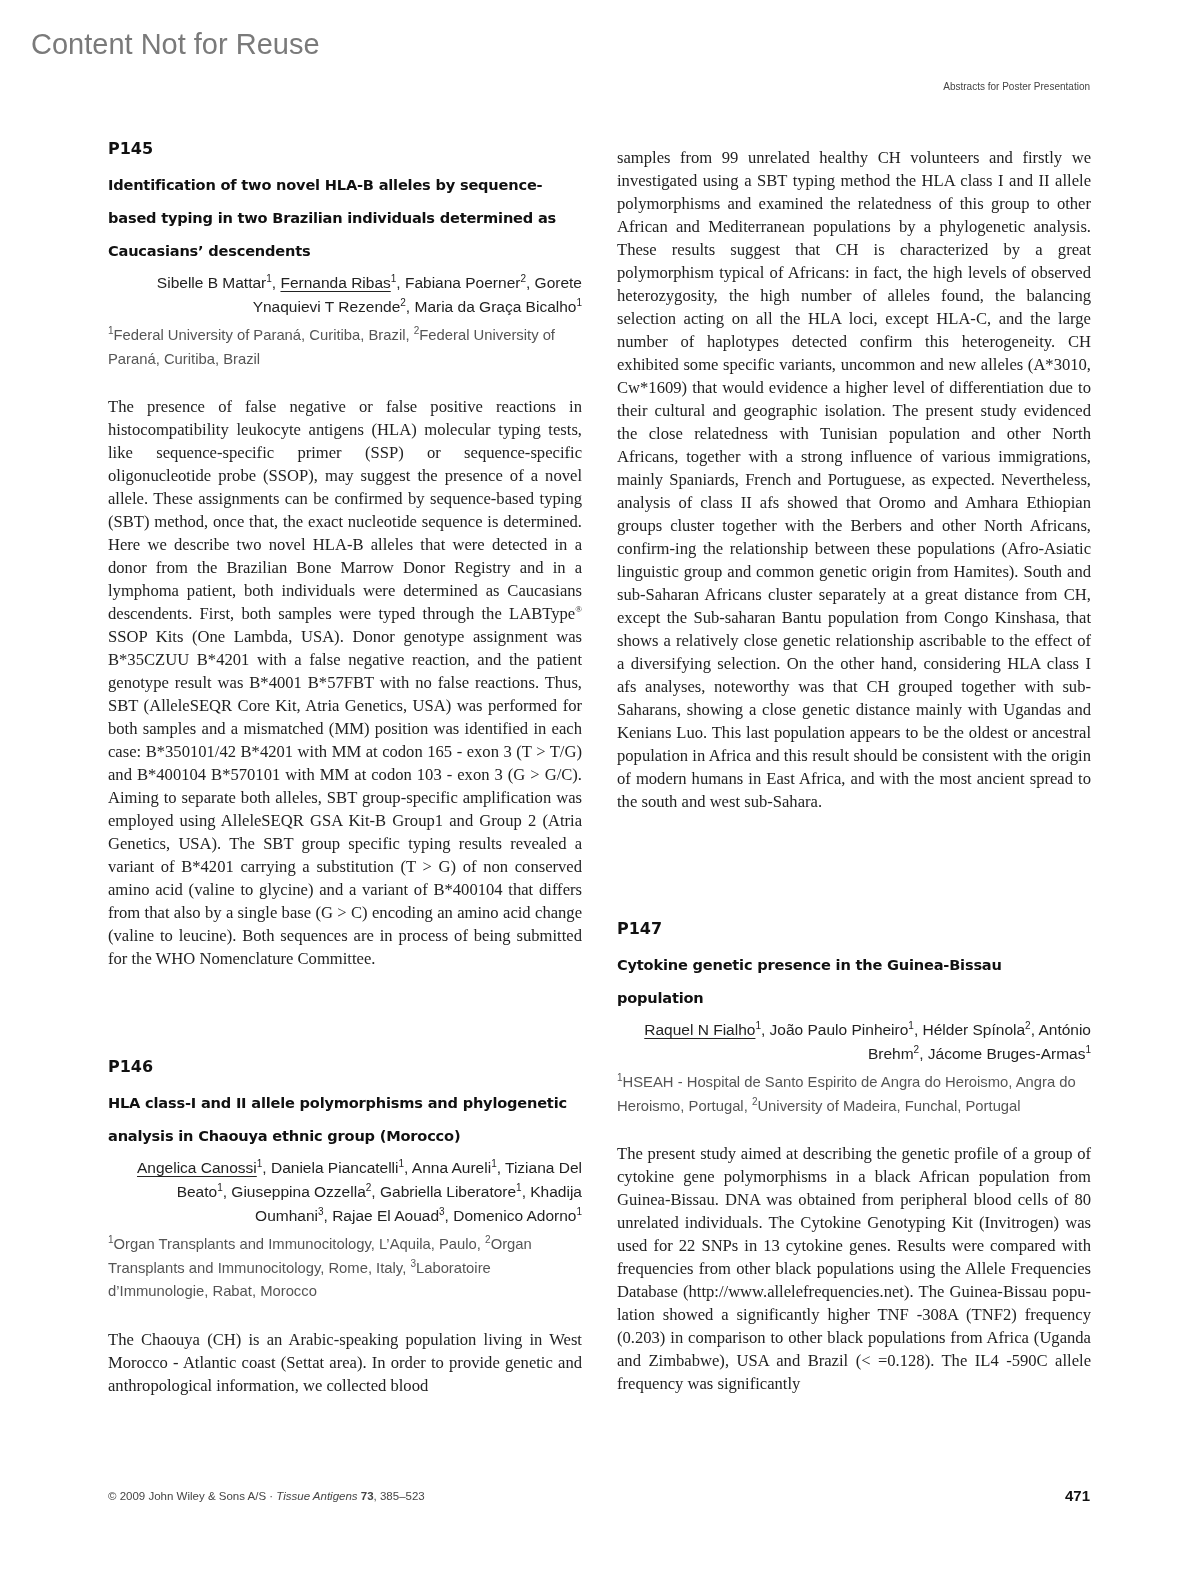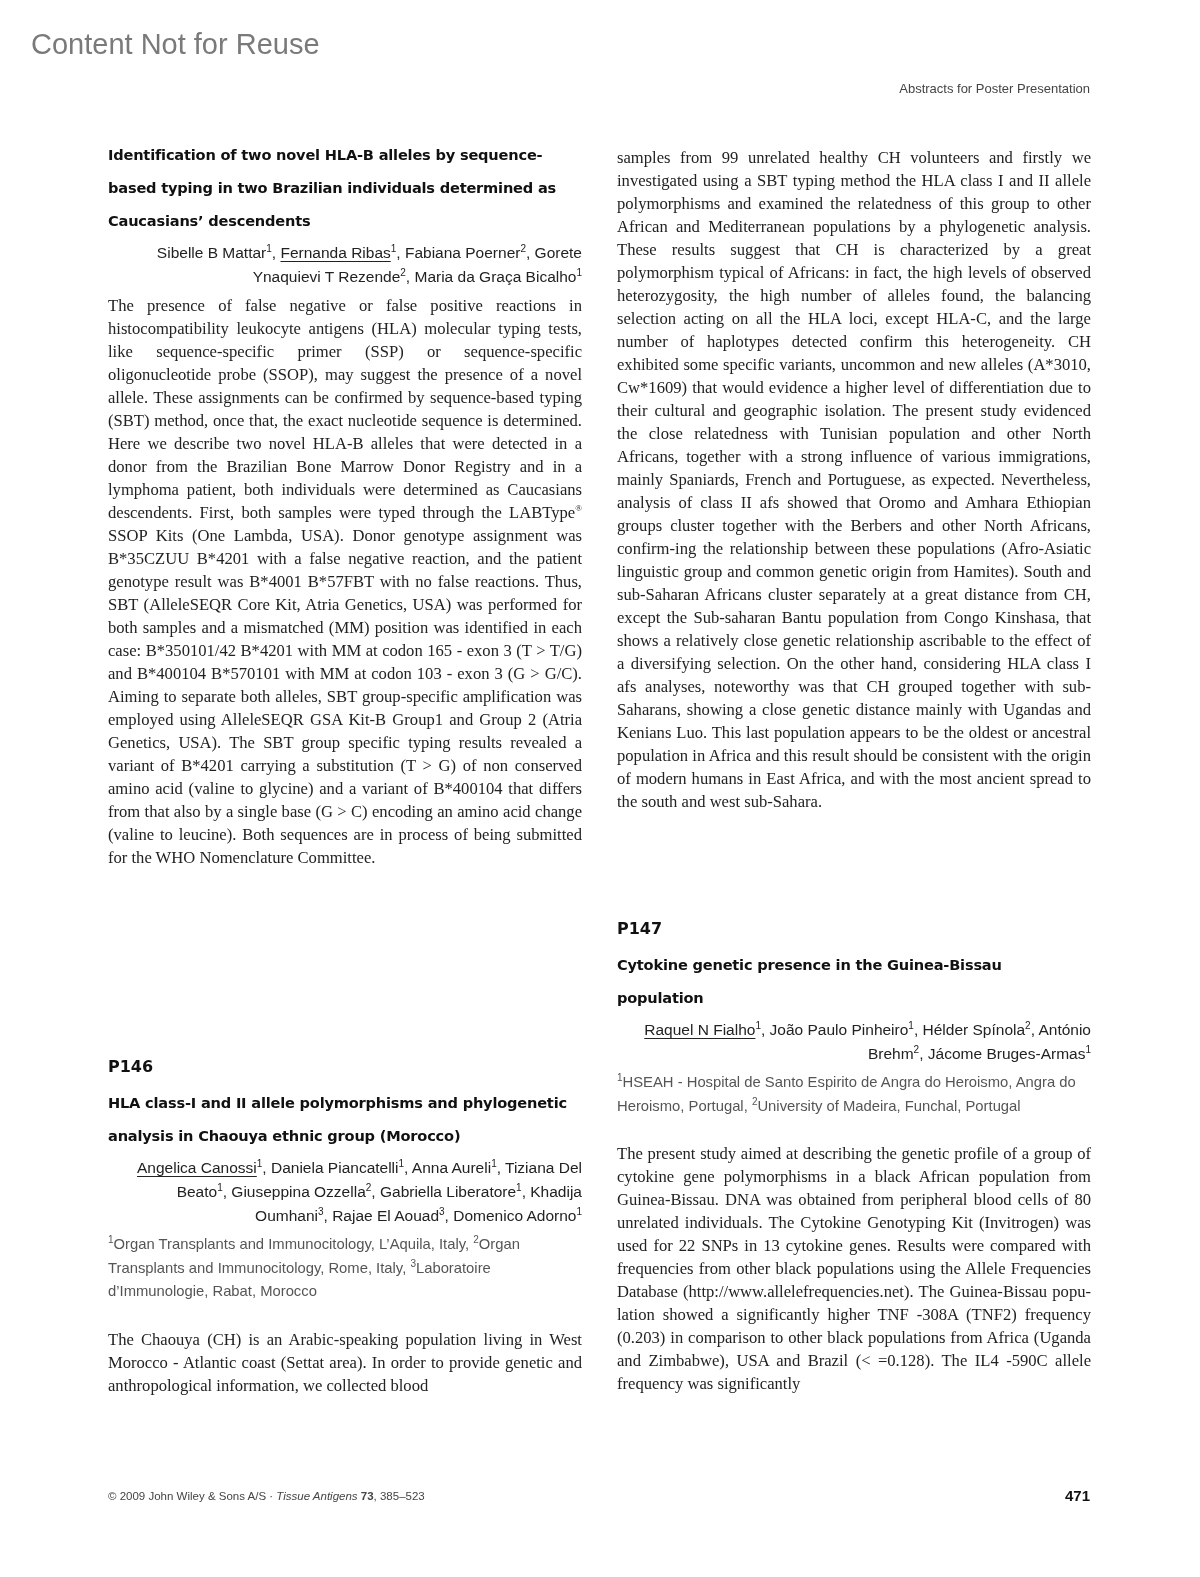--- a/index.html
+++ b/index.html
@@ -5,21 +5,21 @@
     html, body { margin: 0; padding: 0; background: #ffffff; }
     body { width: 1200px; height: 1577px; position: relative; overflow: hidden; color: #1a1a1a; }
     .watermark {
       position: absolute; left: 31px; top: 28px;
       font-family: "Liberation Sans", sans-serif; font-size: 29px; color: #7a7a7a;
       letter-spacing: 0px;
       text-align: center;
     }
     .running-head {
       position: absolute; right: 110px; top: 81px;
-      font-family: "Liberation Sans", sans-serif; font-size: 13px; color: #444;
+      font-family: "Liberation Sans", sans-serif; font-size: 10px; color: #444;
     }
     .col { position: absolute; width: 474px; }
     .col-left { left: 108px; top: 138px; }
     .col-right { left: 617px; top: 138px; margin-top: 8px; }
     .abs-id {
       font-family: "DejaVu Sans", sans-serif; font-weight: bold; font-size: 16px;
       color: #111; margin: 0 0 8px 0; line-height: 22px;
     }
     .abs-title {
       font-family: "DejaVu Sans", sans-serif; font-weight: bold; font-size: 14.6px;
@@ -53,35 +53,39 @@
       font-family: "Liberation Sans", sans-serif; font-size: 15px; font-weight: bold; color: #111;
     }
   </style>
 </head>
 <body>
 
 <div class="watermark">Content Not for Reuse</div>
 <div class="running-head">Abstracts for Poster Presentation</div>
 
 <div class="col col-left">
+  <div class="abs-id">P145</div>
   <div class="abs-title">Identification of two novel HLA-B alleles by sequence-based typing in two Brazilian individuals determined as Caucasians’ descendents</div>
   <div class="authors">
     <span><span>Sibelle B Mattar</span><sup>1</sup></span>, <span><span class="presenter">Fernanda Ribas</span><sup>1</sup></span>, <span><span>Fabiana Poerner</span><sup>2</sup></span>, <span><span>Gorete Ynaquievi T Rezende</span><sup>2</sup></span>, <span><span>Maria da Graça Bicalho</span><sup>1</sup></span>
+  </div>
+  <div class="affil">
+    <sup>1</sup><span>Federal University of Paraná, Curitiba, Brazil, </span><sup>2</sup><span>Federal University of Paraná, Curitiba, Brazil</span>
   </div>
   <p class="body-text"><span>The presence of false negative or false positive reactions in histocompatibility leukocyte antigens (HLA) molecular typing tests, like sequence-specific primer (SSP) or sequence-specific oligonucleotide probe (SSOP), may suggest the presence of a novel allele. These assignments can be confirmed by sequence-based typing (SBT) method, once that, the exact nucleotide sequence is determined. Here we describe two novel HLA-B alleles that were detected in a donor from the Brazilian Bone Marrow Donor Registry and in a lymphoma patient, both individuals were determined as Caucasians descendents. First, both samples were typed through the LABType</span><sup>®</sup><span> SSOP Kits (One Lambda, USA). Donor genotype assignment was B*35CZUU B*4201 with a false negative reaction, and the patient genotype result was B*4001 B*57FBT with no false reactions. Thus, SBT (AlleleSEQR Core Kit, Atria Genetics, USA) was performed for both samples and a mismatched (MM) position was identified in each case: B*350101/42 B*4201 with MM at codon 165 - exon 3 (T &gt; T/G) and B*400104 B*570101 with MM at codon 103 - exon 3 (G &gt; G/C). Aiming to separate both alleles, SBT group-specific amplification was employed using AlleleSEQR GSA Kit-B Group1 and Group 2 (Atria Genetics, USA). The SBT group specific typing results revealed a variant of B*4201 carrying a substitution (T &gt; G) of non conserved amino acid (valine to glycine) and a variant of B*400104 that differs from that also by a single base (G &gt; C) encoding an amino acid change (valine to leucine). Both sequences are in process of being submitted for the WHO Nomenclature Committee.</span></p>
 </div>
 
 <div class="p146">
   <div class="abs-id">P146</div>
   <div class="abs-title">HLA class-I and II allele polymorphisms and phylogenetic analysis in Chaouya ethnic group (Morocco)</div>
   <div class="authors">
     <span><span class="presenter">Angelica Canossi</span><sup>1</sup></span>, <span><span>Daniela Piancatelli</span><sup>1</sup></span>, <span><span>Anna Aureli</span><sup>1</sup></span>, <span><span>Tiziana Del Beato</span><sup>1</sup></span>, <span><span>Giuseppina Ozzella</span><sup>2</sup></span>, <span><span>Gabriella Liberatore</span><sup>1</sup></span>, <span><span>Khadija Oumhani</span><sup>3</sup></span>, <span><span>Rajae El Aouad</span><sup>3</sup></span>, <span><span>Domenico Adorno</span><sup>1</sup></span>
   </div>
   <div class="affil">
-    <sup>1</sup><span>Organ Transplants and Immunocitology, L’Aquila, Italy, </span><sup>2</sup><span>Organ Transplants and Immunocitology, Rome, Italy, </span><sup>3</sup><span>Laboratoire d’Immunologie, Rabat, Morocco</span>
+    <sup>1</sup><span>Organ Transplants and Immunocitology, L’Aquila, Paulo, </span><sup>2</sup><span>Organ Transplants and Immunocitology, Rome, Italy, </span><sup>3</sup><span>Laboratoire d’Immunologie, Rabat, Morocco</span>
   </div>
   <p class="body-text">The Chaouya (CH) is an Arabic-speaking population living in West Morocco - Atlantic coast (Settat area). In order to provide genetic and anthropological information, we collected blood</p>
 </div>
 
 <div class="col col-right">
   <p class="body-text">samples from 99 unrelated healthy CH volunteers and firstly we investigated using a SBT typing method the HLA class I and II allele polymorphisms and examined the relatedness of this group to other African and Mediterranean populations by a phylogenetic analysis. These results suggest that CH is characterized by a great polymorphism typical of Africans: in fact, the high levels of observed heterozygosity, the high number of alleles found, the balancing selection acting on all the HLA loci, except HLA-C, and the large number of haplotypes detected confirm this heterogeneity. CH exhibited some specific variants, uncommon and new alleles (A*3010, Cw*1609) that would evidence a higher level of differentiation due to their cultural and geographic isolation. The present study evidenced the close relatedness with Tunisian population and other North Africans, together with a strong influence of various immigrations, mainly Spaniards, French and Portuguese, as expected. Nevertheless, analysis of class II afs showed that Oromo and Amhara Ethiopian groups cluster together with the Berbers and other North Africans, confirm-ing the relationship between these populations (Afro-Asiatic linguistic group and common genetic origin from Hamites). South and sub-Saharan Africans cluster separately at a great distance from CH, except the Sub-saharan Bantu population from Congo Kinshasa, that shows a relatively close genetic relationship ascribable to the effect of a diversifying selection. On the other hand, considering HLA class I afs analyses, noteworthy was that CH grouped together with sub-Saharans, showing a close genetic distance mainly with Ugandas and Kenians Luo. This last population appears to be the oldest or ancestral population in Africa and this result should be consistent with the origin of modern humans in East Africa, and with the most ancient spread to the south and west sub-Sahara.</p>
 </div>
 
 <div class="p147">
   <div class="abs-id">P147</div>

